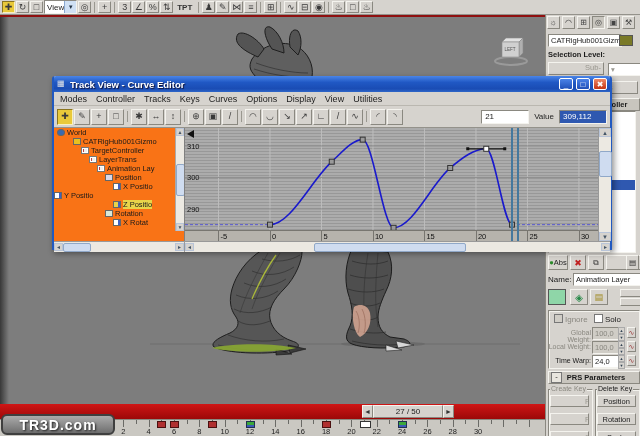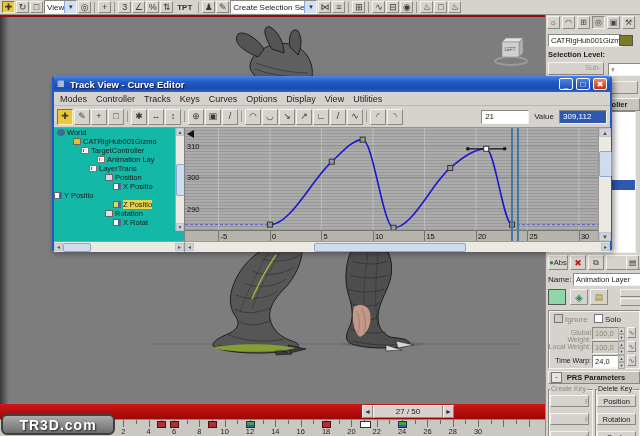--- a/index.html
+++ b/index.html
@@ -44,21 +44,21 @@
   .menu-item{color:#222;}
   .tv-tb{height:21px;display:flex;align-items:center;gap:1px;padding:0 3px;border-bottom:1px solid #94928b;}
   .tv-tb .tb{width:16px;height:16px;font-size:9px;line-height:13px;}
   .tb-spacer{flex:1;}
   .fld{height:12px;line-height:12px;font-size:8px;background:#fff;border:1px solid;
     border-color:#8a8880 #f4f3ee #f4f3ee #8a8880;padding:0 3px;width:40px;}
   .fld.sel{background:#2f58b0;color:#fff;}
   .lblval{font-size:8px;margin:0 4px;color:#222;}
 
   .tv-body{display:flex;height:113px;}
-  .tree{width:130px;background:#14b8a6;border-right:1px solid #808080;overflow:hidden;position:relative;flex:none;}
+  .tree{width:130px;background:#f97316;border-right:1px solid #808080;overflow:hidden;position:relative;flex:none;}
   .tree-row{height:9px;display:flex;align-items:center;gap:2px;white-space:nowrap;font-size:7.5px;}
   .ticon{width:8px;height:7px;border:1px solid #666;background:#e8e8e8;flex:none;box-sizing:border-box;}
   .ticon.world{background:#3a6ab0;border-radius:50%;}
   .ticon.objects{background:#c8c87a;}
   .ticon.gizmo{background:#e8c020;}
   .ticon.ctrl{background:#f0f0f0;border-color:#777;box-shadow:inset 0 0 0 1px #fff, inset 2px 0 0 #c04040;}
   .ticon.pos{background:#d8d8e8;}
   .ticon.rot{background:#d8e8d8;}
   .ticon.track{background:#fff;box-shadow:inset -2px 0 0 #4060c0;}
   .tree-row.selected .tlabel{background:#e8d44a;}
@@ -164,24 +164,20 @@
       <button class="tb">+</button>
       <span class="sep"></span>
       <button class="tb">3</button>
       <button class="tb">∠</button>
       <button class="tb">%</button>
       <button class="tb">⇅</button>
       <span class="tbtext">TPT</span>
       <span class="sep"></span>
       <button class="tb">♟</button>
       <button class="tb">✎</button>
-      <div class="dd">
-        <span class="ddtext">Create Selection Se</span>
-        <span class="ddarr">▾</span>
-      </div>
       <button class="tb">⋈</button>
       <button class="tb">≡</button>
       <span class="sep"></span>
       <button class="tb">⊞</button>
       <span class="sep"></span>
       <button class="tb">∿</button>
       <button class="tb">⊟</button>
       <button class="tb">◉</button>
       <span class="sep"></span>
       <button class="tb">♨</button>
@@ -451,27 +447,27 @@
             <span class="tlabel">World</span>
           </div>
           <div class="tree-row" style="padding-left: 19px;">
             <span class="ticon gizmo"></span>
             <span class="tlabel">CATRigHub001Gizmo</span>
           </div>
           <div class="tree-row" style="padding-left: 27px;">
             <span class="ticon ctrl"></span>
             <span class="tlabel">TargetController</span>
           </div>
+          <div class="tree-row" style="padding-left: 35px;">
+            <span class="ticon ctrl"></span>
+            <span class="tlabel">LayerTrans</span>
+          </div>
           <div class="tree-row" style="padding-left: 43px;">
             <span class="ticon ctrl"></span>
             <span class="tlabel">Animation Lay</span>
-          </div>
-          <div class="tree-row" style="padding-left: 35px;">
-            <span class="ticon ctrl"></span>
-            <span class="tlabel">LayerTrans</span>
           </div>
           <div class="tree-row" style="padding-left: 51px;">
             <span class="ticon pos"></span>
             <span class="tlabel">Position</span>
           </div>
           <div class="tree-row" style="padding-left: 59px;">
             <span class="ticon track"></span>
             <span class="tlabel">X Positio</span>
           </div>
           <div class="tree-row" style="">

